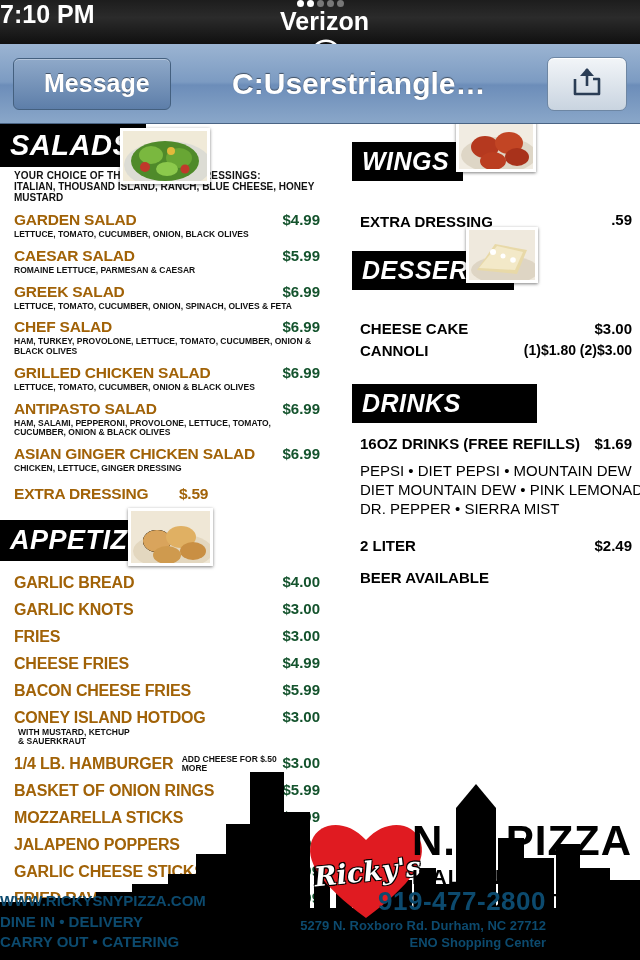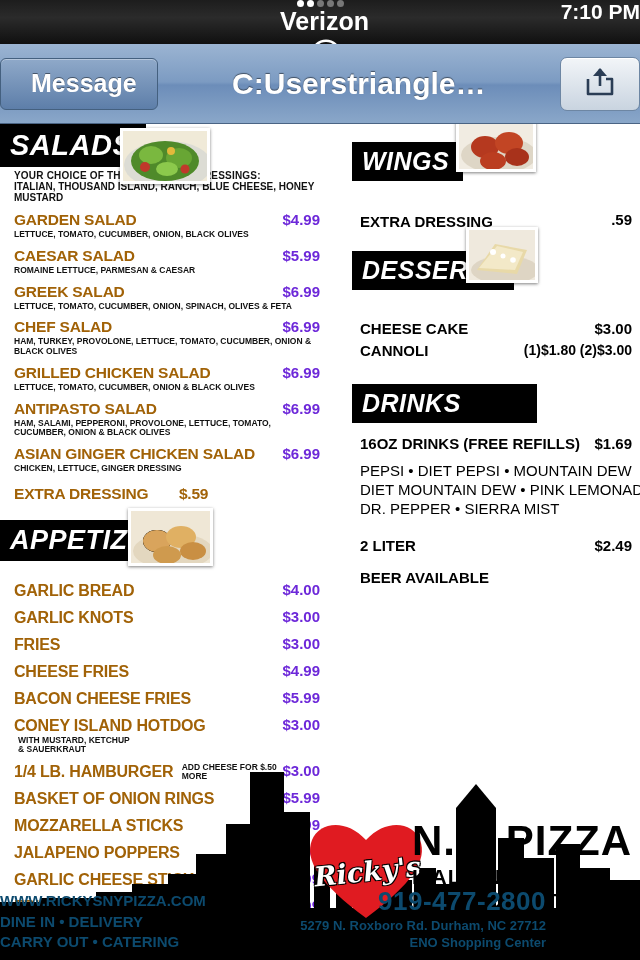--- a/index.html
+++ b/index.html
@@ -17,41 +17,41 @@
   .signal-dots i { display:block; width:7px; background:#fff; border-radius:50%; }
   .signal-dots i.d1 { height:7px; background:#fff; }
   .signal-dots i.d2 { height:7px; background:#fff; }
   .signal-dots i.d3 { height:7px; background:#777; }
   .signal-dots i.d4 { height:7px; background:#777; }
   .signal-dots i.d5 { height:7px; background:#777; }
   .carrier { font-size:25px; font-weight:bold; margin-left:9px; letter-spacing:0; }
   .wifi-icon { margin-left:12px; }
   .sync-icon { margin-left:10px; }
   .clock-time {
-    position:absolute; left:0; right:0; text-align:right;
-    font-size:21px; font-weight:bold; pointer-events:none;
+    position:absolute; left:0; right:0; text-align:left;
+    font-size:25px; font-weight:bold; pointer-events:none;
   }
   .status-right { margin-left:auto; display:flex; align-items:center; gap:10px; }
   .battery {
     width:40px; height:19px; border:2px solid #ccc; border-radius:4px;
     position:relative; background:#000;
   }
   .battery:after {
     content:""; position:absolute; right:-6px; top:5px; width:4px; height:7px;
     background:#ccc; border-radius:0 2px 2px 0;
   }
   .battery span { display:block; position:absolute; left:2px; top:2px; bottom:2px; width:85%;
     background:linear-gradient(to bottom,#fff,#cfcfcf); border-radius:2px; }
 
   
   .nav-bar {
     height:80px; width:640px;
     background:linear-gradient(to bottom,#9bb4d2 0%,#7c9bc2 48%,#6c8db9 52%,#8aa7c9 100%);
     border-bottom:1px solid #4a6484;
-    display:flex; align-items:center; padding:0 0; position:relative;
+    display:flex; align-items:center; padding:0 13px; position:relative;
   }
   .back-btn {
     height:52px; display:flex; align-items:center; padding:0 20px 0 30px;
     background:linear-gradient(to bottom,#8fa9c9,#5d7ea9);
     border:1px solid #44607f; border-radius:6px;
     color:#fff; font-size:25px; font-weight:bold; position:relative;
     text-shadow:0 -1px 0 rgba(0,0,0,.45);
     box-shadow:inset 0 1px 0 rgba(255,255,255,.35);
   }
   .back-btn:before {
@@ -112,21 +112,21 @@
   .item .sub {
     font-size:8.5px; font-weight:bold; color:#111; display:block;
     text-transform:uppercase; line-height:1.15; margin-top:1px;
   }
   .item .sub-inline {
     font-size:8.5px; font-weight:bold; color:#111; text-transform:uppercase;
     display:inline-block; vertical-align:middle; line-height:1.05; margin-left:4px;
     max-width:120px;
   }
   .item .pr {
-    position:absolute; right:0; top:4px; font-size:15px; font-weight:bold; color:#6d28d9;
+    position:absolute; right:0; top:4px; font-size:15px; font-weight:bold; color:#14532d;
   }
 
   .appet .item { padding:5px 0 4px 0; }
   .appet .item .nm { font-size:16px; }
 
   .plain-row { position:relative; padding:8px 0 3px 0; }
   .plain-row .nm { font-size:15px; font-weight:normal; color:#000; text-transform:uppercase; }
   .plain-row .pr { position:absolute; right:0; top:8px; font-size:15px; font-weight:bold; }
 
   
@@ -304,21 +304,21 @@
             <ellipse cx="26" cy="30" rx="14" ry="11" fill="#d9a martin"></ellipse>
             <ellipse cx="26" cy="30" rx="14" ry="11" fill="#d7a košík"></ellipse>
             <ellipse cx="26" cy="30" rx="14" ry="11" fill="#d9a45c"></ellipse>
             <ellipse cx="50" cy="26" rx="15" ry="11" fill="#e0b063"></ellipse>
             <ellipse cx="62" cy="40" rx="13" ry="9" fill="#c98f43"></ellipse>
             <ellipse cx="36" cy="44" rx="14" ry="9" fill="#cf9a4e"></ellipse>
           </svg>
         </div>
       </div>
 
-      <div class="items appet" style="margin-top:16px;">
+      <div class="items appet" style="margin-top:8px;">
         <div class="item">
           <span class="nm">GARLIC BREAD</span>
           <span class="pr">$4.00</span>
         </div>
         <div class="item">
           <span class="nm">GARLIC KNOTS</span>
           <span class="pr">$3.00</span>
         </div>
         <div class="item">
           <span class="nm">FRIES</span>

